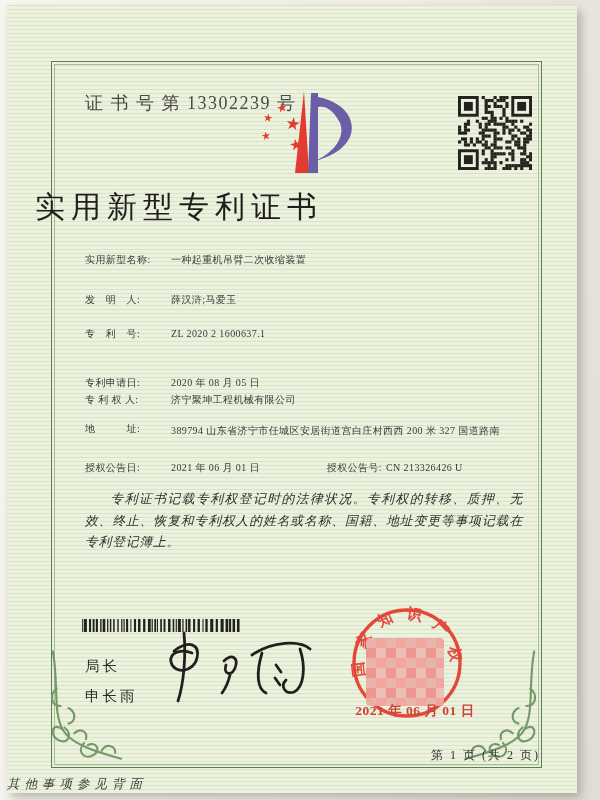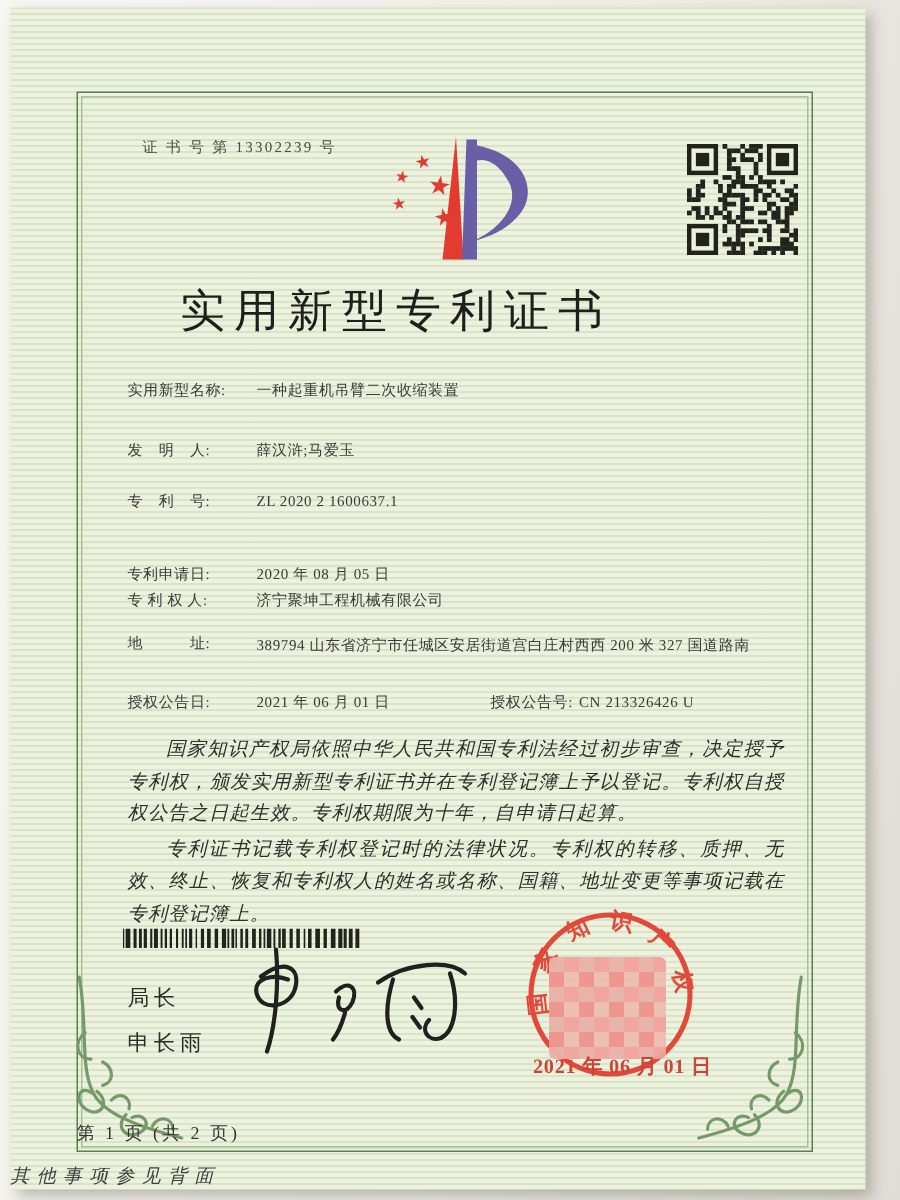--- a/index.html
+++ b/index.html
@@ -9,44 +9,44 @@
     font-family:"Liberation Serif","DejaVu Serif",serif;
   }
   .paper{
     position:absolute;left:7px;top:5px;width:570px;height:788px;
     background-color:#edf2df;
     background-image:repeating-linear-gradient(180deg,rgba(134,168,104,.20) 0 1px,rgba(255,255,255,0) 1px 4px);
     box-shadow:4px 5px 9px rgba(80,80,70,.35);
   }
   .frame{position:absolute;left:44px;top:56px;width:489px;height:705px;border:1.5px solid #5a7d52}
   .frame-inner{position:absolute;inset:2px;border:1px solid #a5bf97}
-  .certno{position:absolute;left:88px;top:86px;font-size:10px;color:#4a4a47;letter-spacing:1.5px}
+  .certno{position:absolute;left:78px;top:86px;font-size:18px;color:#4a4a47;letter-spacing:1.5px}
   .logo{position:absolute;left:250px;top:82px;width:100px;height:92px}
   .qr{position:absolute;left:451px;top:91px;width:74px;height:74px}
-  .title{position:absolute;left:56px;top:182px;width:402px;text-align:center;
+  .title{position:absolute;left:28px;top:182px;width:402px;
          font-size:30px;letter-spacing:6px;color:#1e1e1c;font-weight:500}
   .row{position:absolute;left:78px;font-size:10px;color:#3a3a38;letter-spacing:.4px;white-space:nowrap}
   .flabel{display:inline-block;width:82px}
   .fvalue{margin-left:4px}
   .addr-val{display:inline-block;vertical-align:top;white-space:normal;width:372px;line-height:18px}
   .grant2{margin-left:64px}
   .paras{position:absolute;left:78px;top:484px;width:438px;font-size:12.8px;line-height:21.5px;
          color:#2e2e2c;text-align:justify;font-style:italic;letter-spacing:.8px}
   .paras p{margin:0 0 2px;text-indent:2em}
   .barcode{position:absolute;left:75px;top:614px;width:158px;height:13px}
   .director{position:absolute;left:78px;top:646px;font-family:Liberation Serif, serif;
             font-size:14.5px;color:#2c2c2a;line-height:30px;letter-spacing:3px}
   .signature{position:absolute;left:133px;top:620px;width:190px;height:92px}
   .seal{position:absolute;left:341px;top:599px;width:118px;height:118px}
   .mosaic{position:absolute;left:359px;top:633px;width:78px;height:68px;border-radius:4px;
           background:conic-gradient(#f2a39c 25%,#edbdb3 0 50%,#ef938c 0 75%,#e9b2a9 0);
           background-size:20px 20px;opacity:.95}
   .sealdate{position:absolute;left:348px;top:697px;width:120px;text-align:center;
             font-size:13.5px;font-weight:bold;color:#cf4337;letter-spacing:.5px;white-space:nowrap}
-  .pageinfo{position:absolute;left:44px;top:742px;width:489px;text-align:left;
+  .pageinfo{position:absolute;left:44px;top:742px;width:489px;text-align:right;
             font-size:12px;color:#333;letter-spacing:2px}
   .backnote{position:absolute;left:0;top:771px;width:570px;text-align:left;
             font-size:12.5px;font-style:italic;color:#3d3d3b;letter-spacing:5px}
   .flourish{position:absolute;width:78px;height:118px}
   .flourish.left{left:40px;top:644px}
   .flourish.right{left:455px;top:644px;transform:scaleX(-1)}
 </style>
 </head>
 <body>
 
@@ -303,21 +303,20 @@
   </div>
   <div class="row" style="top:417px">
     <span class="flabel" style="vertical-align:top">地　　　址:</span><span class="fvalue addr-val">389794 山东省济宁市任城区安居街道宫白庄村西西 200 米 327 国道路南</span>
   </div>
   <div class="row" style="top:456px">
     <span class="flabel">授权公告日:</span><span class="fvalue">2021 年 06 月 01 日</span>
     <span class="grant2">授权公告号:</span><span class="fvalue">CN 213326426 U</span>
   </div>
 
   <div class="paras">
-    <p>国家知识产权局依照中华人民共和国专利法经过初步审查，决定授予专利权，颁发实用新型专利证书并在专利登记簿上予以登记。专利权自授权公告之日起生效。专利权期限为十年，自申请日起算。</p>
     <p>专利证书记载专利权登记时的法律状况。专利权的转移、质押、无效、终止、恢复和专利权人的姓名或名称、国籍、地址变更等事项记载在专利登记簿上。</p>
   </div>
 
   <svg id="barcode-svg" class="barcode" viewBox="0 0 158 13" preserveAspectRatio="none">
       <rect x="0" y="0" width="0.8280914075672627" height="13" fill="#23231e"></rect>
       <rect x="1.74581209695898" y="0" width="3.1445783186703924" height="13" fill="#23231e"></rect>
       <rect x="7.018544956482947" y="0" width="2.051468644477427" height="13" fill="#23231e"></rect>
       <rect x="10.640504808258266" y="0" width="1.9189583180472254" height="13" fill="#23231e"></rect>
       <rect x="13.815320979547687" y="0" width="2.1279814494773746" height="13" fill="#23231e"></rect>
       <rect x="18.12996439982671" y="0" width="1.418757346458733" height="13" fill="#23231e"></rect>

